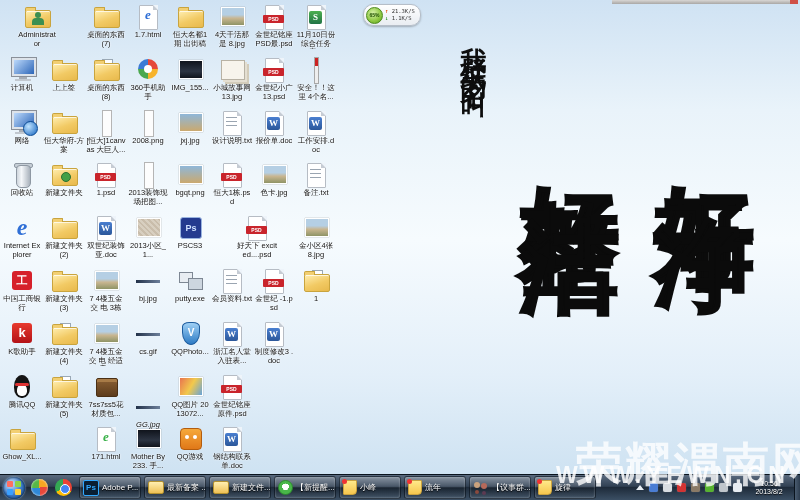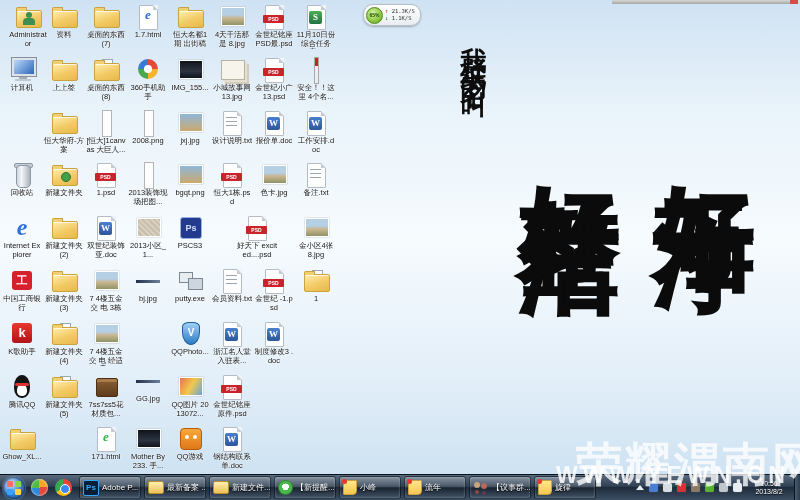--- a/index.html
+++ b/index.html
@@ -140,33 +140,27 @@
       border-right:4px solid transparent;border-bottom:5px solid #e8eef4}
   #clock{width:44px;text-align:center;font-size:7px;line-height:8px;color:#fff;text-shadow:0 1px 1px #000;flex:0 0 auto}
   #showdesk{width:5px;height:25px;margin-left:3px;border-left:1px solid #0a141e;flex:0 0 auto;
       background:linear-gradient(90deg,#4a5c70,#2c3c4e)}
 </style>
 </head>
 <body>
 
 <div id="desktop">
   <div style="position:absolute;inset:0">
-      <div class="di" style="left: 7px; top: 2px; text-align: center;">
+      <div class="di" style="left: 16px; top: 2px; text-align: center;">
         <span class="ic">
           <i class="fbody"></i>
           <i class="ubody"></i>
           <i class="uhead"></i>
         </span>
         <span class="lb">Administrator</span>
-      </div>
-      <div class="di" style="left: 43px; top: 2px;">
-        <span class="ic">
-          <i class="fbody"></i>
-        </span>
-        <span class="lb">资料</span>
       </div>
       <div class="di" style="left: 85px; top: 2px;">
         <span class="ic">
           <i class="fbody"></i>
         </span>
         <span class="lb">桌面的东西 (7)</span>
       </div>
       <div class="di" style="left: 127px; top: 2px;">
         <span class="ic">
           <i class="pg"></i>
@@ -246,20 +240,29 @@
         </span>
         <span class="lb">金世纪小广 13.psd</span>
       </div>
       <div class="di" style="left: 295px; top: 55px;">
         <span class="ic">
           <i class="thm"></i>
           <i class="thr"></i>
         </span>
         <span class="lb">安全！！这里 4个名...</span>
       </div>
+      <div class="di" style="left: 1px; top: 108px;">
+        <span class="ic">
+          <i class="mon"></i>
+          <i class="mbase"></i>
+          <i class="mfoot"></i>
+          <i class="glb"></i>
+        </span>
+        <span class="lb">网络</span>
+      </div>
       <div class="di" style="left: 43px; top: 108px;">
         <span class="ic">
           <i class="fbody"></i>
         </span>
         <span class="lb">恒大华府-方 案</span>
       </div>
       <div class="di" style="left: 85px; top: 108px;">
         <span class="ic">
           <i class="imt"></i>
         </span>
@@ -465,20 +468,26 @@
           <i class="fbody"></i>
         </span>
         <span class="lb">新建文件夹 (4)</span>
       </div>
       <div class="di" style="left: 85px; top: 319px;">
         <span class="ic">
           <i class="im city"></i>
         </span>
         <span class="lb">7 4楼五金交 电 经适房...</span>
       </div>
+      <div class="di" style="left: 127px; top: 319px;">
+        <span class="ic">
+          <i class="iml"></i>
+        </span>
+        <span class="lb">cs.gif</span>
+      </div>
       <div class="di" style="left: 169px; top: 319px;">
         <span class="ic">
           <b class="shd">V</b>
         </span>
         <span class="lb">QQPhoto...</span>
       </div>
       <div class="di" style="left: 211px; top: 319px;">
         <span class="ic">
           <i class="pg"></i>
           <b class="wbx">W</b>
@@ -506,21 +515,21 @@
           <i class="fbody"></i>
         </span>
         <span class="lb">新建文件夹 (5)</span>
       </div>
       <div class="di" style="left: 85px; top: 372px;">
         <span class="ic">
           <i class="bx"></i>
         </span>
         <span class="lb">7ss7ss5花 材质包...</span>
       </div>
-      <div class="di" style="left: 127px; top: 366px;">
+      <div class="di" style="left: 127px; top: 392px; font-style: italic;">
         <span class="ic">
           <i class="iml"></i>
         </span>
         <span class="lb">GG.jpg</span>
       </div>
       <div class="di" style="left: 169px; top: 372px;">
         <span class="ic">
           <i class="im qqpic"></i>
         </span>
         <span class="lb">QQ图片 2013072...</span>

